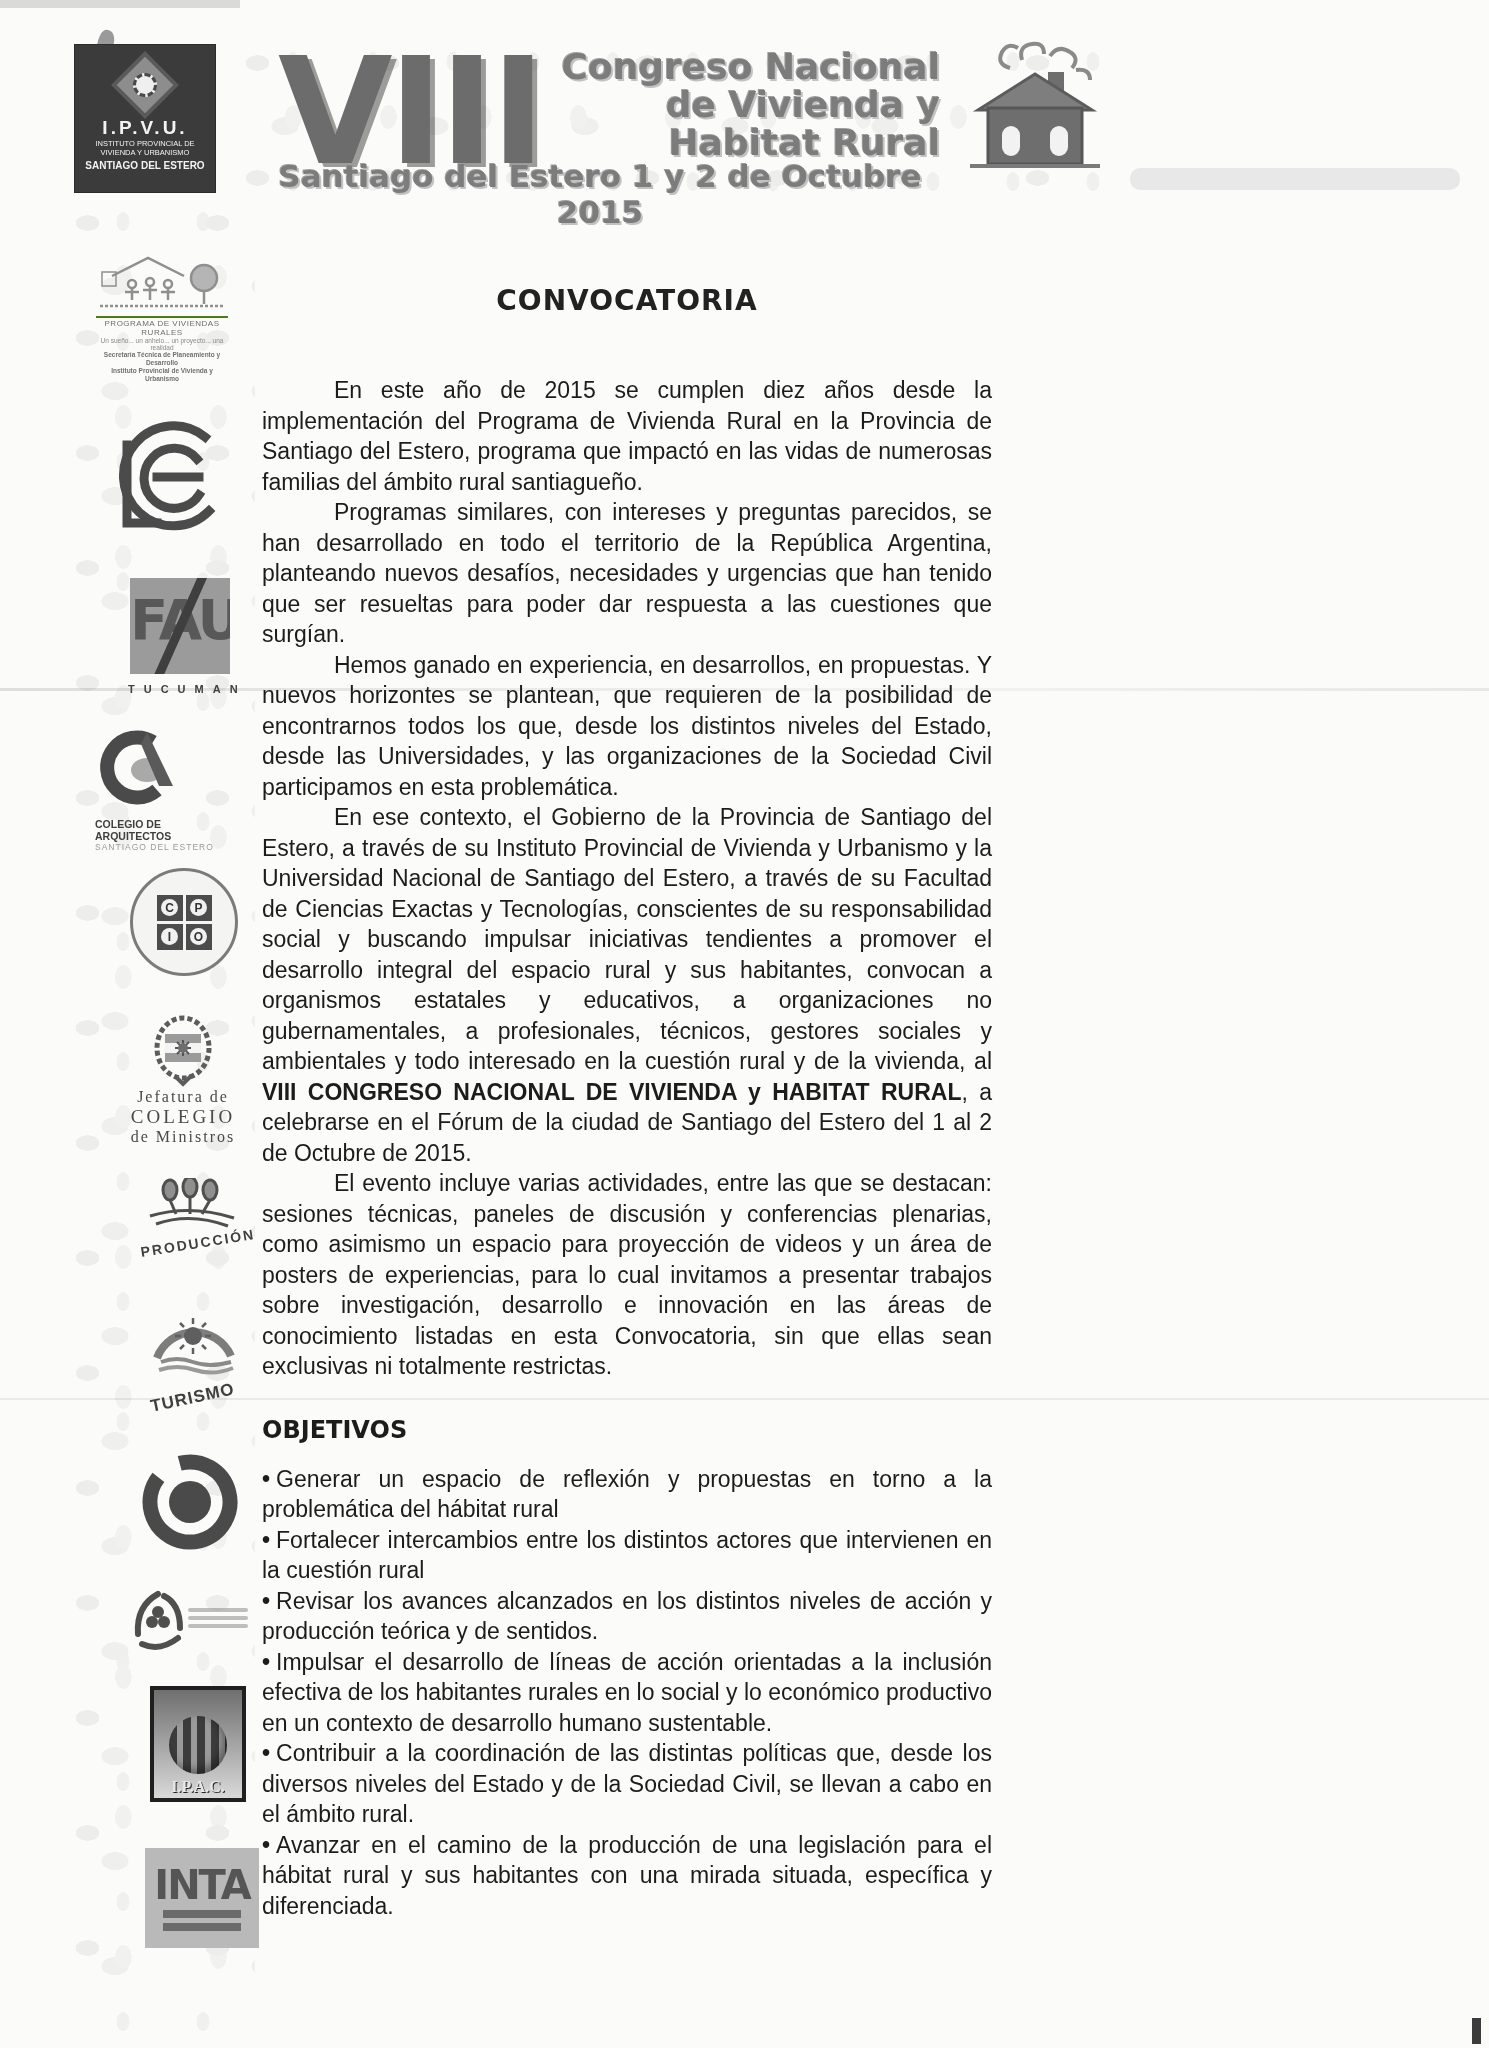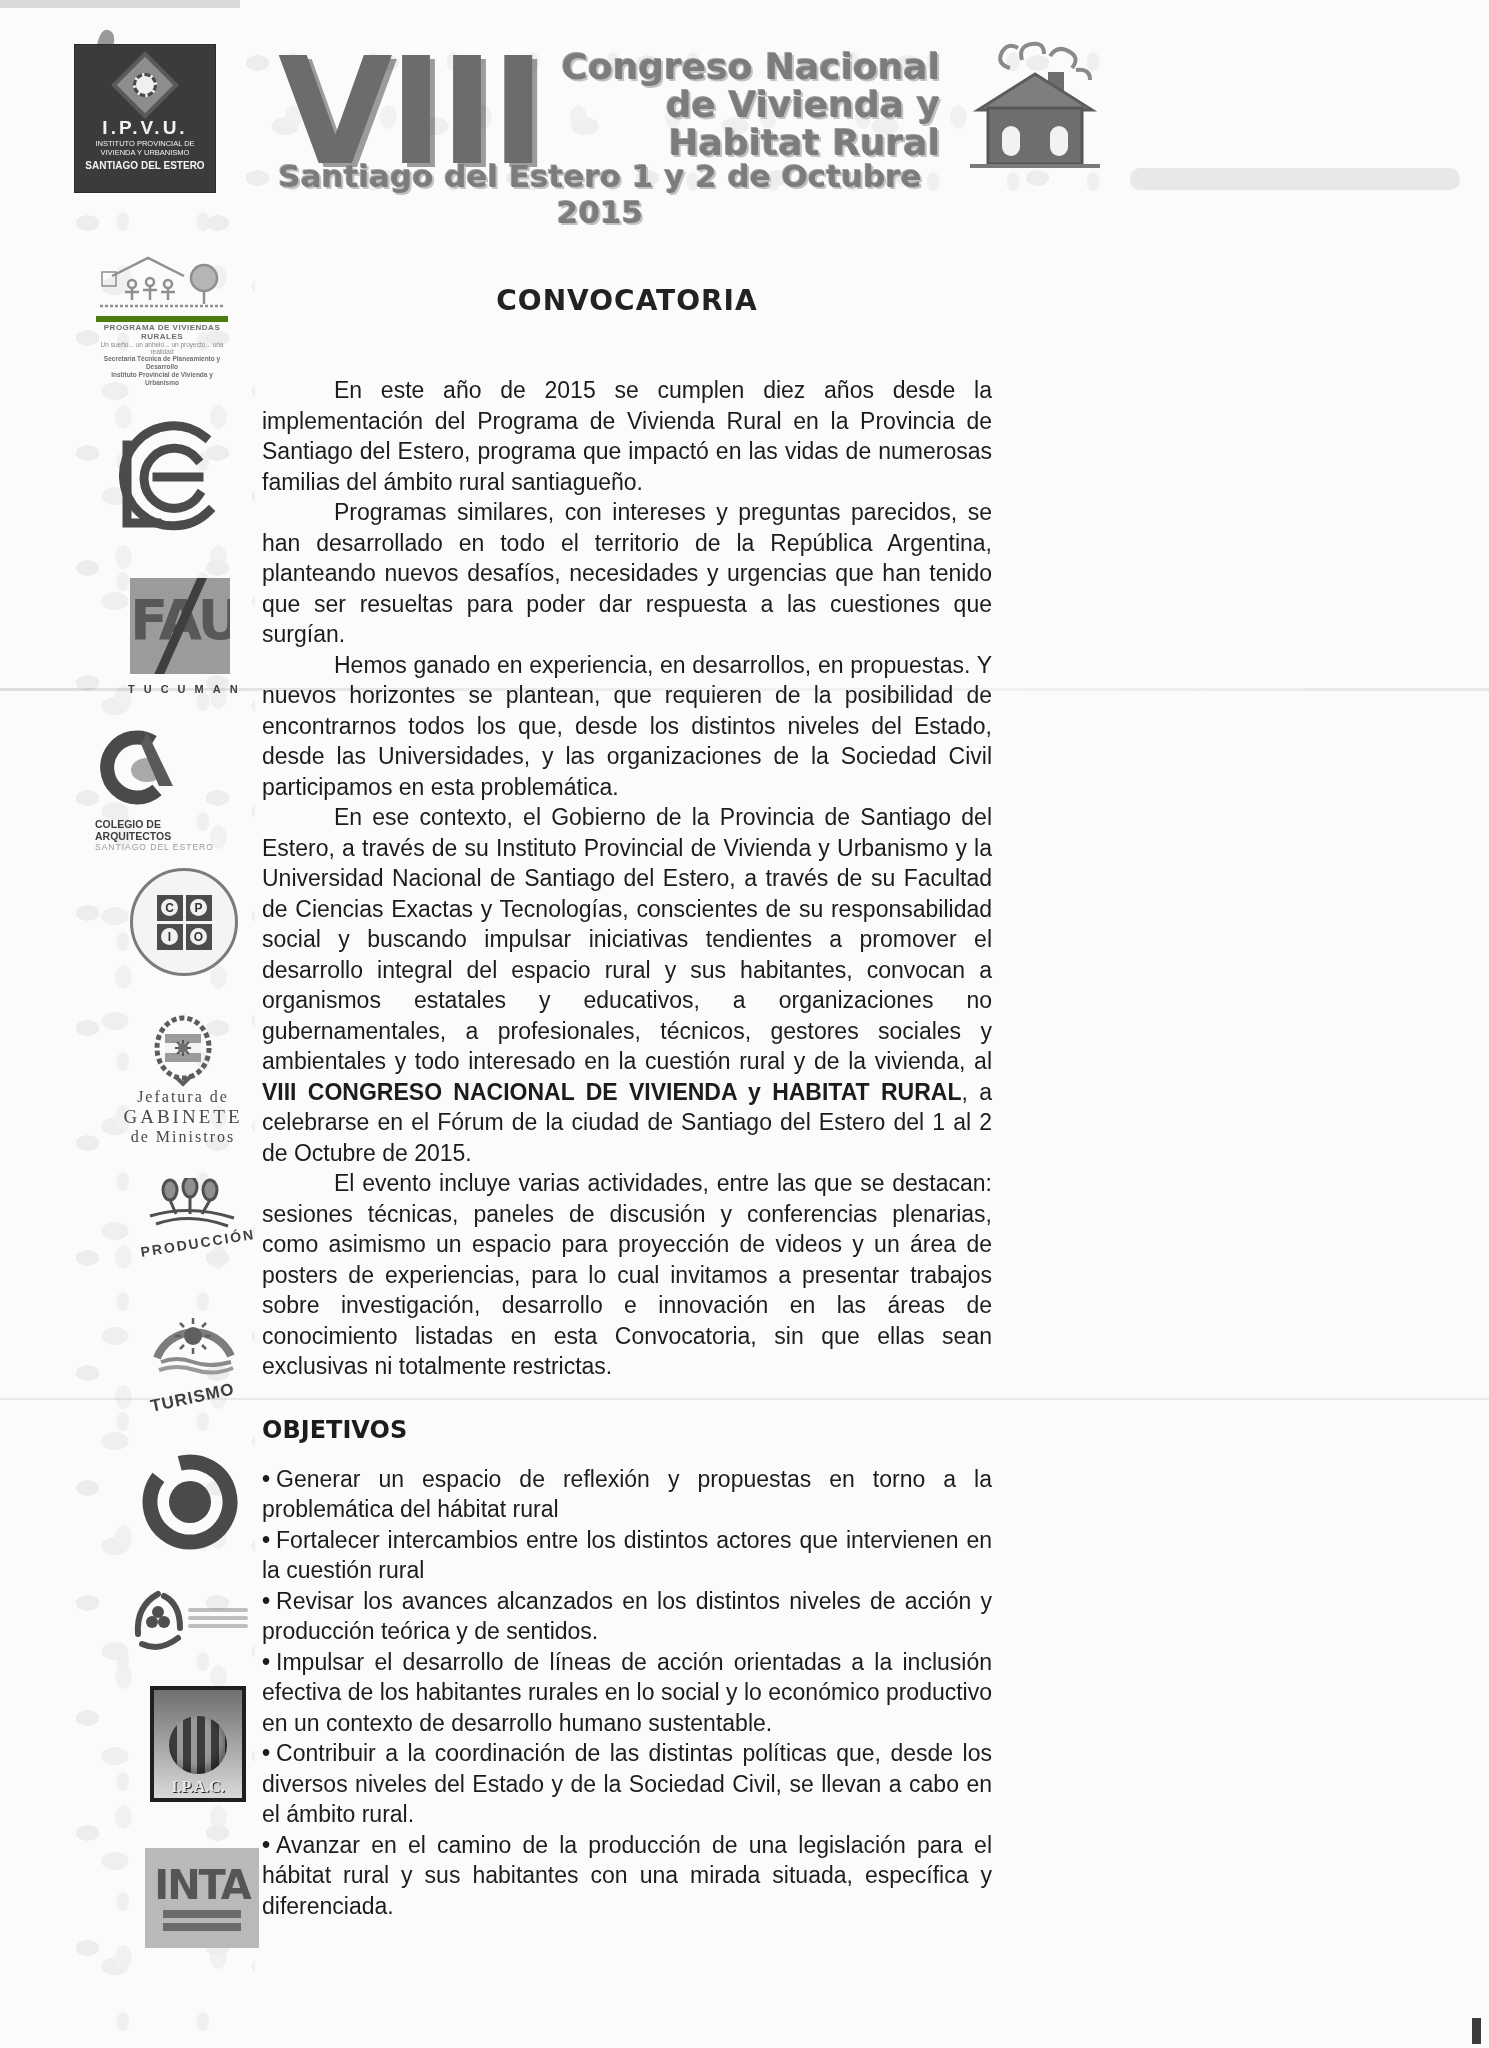--- a/index.html
+++ b/index.html
@@ -58,21 +58,21 @@
   .ipvu .emblem{position:relative;width:56px;height:56px;margin:12px auto 4px auto;}
   .ipvu .diamond{position:absolute;left:8px;top:8px;width:40px;height:40px;background:#8d8d8d;
     transform:rotate(45deg);box-shadow:0 0 0 4px #5a5a5a;}
   .ipvu .sun{position:absolute;left:16px;top:16px;width:24px;height:24px;border-radius:50%;
     background:#efefef;border:3px dashed #4a4a4a;box-sizing:border-box;}
   .ipvu .acr{font-size:19px;font-weight:bold;letter-spacing:3px;}
   .ipvu .sm{font-size:7.5px;line-height:9px;}
   .ipvu .prov{font-size:10px;font-weight:bold;margin-top:3px;}
   
   .prog{left:96px;top:250px;width:132px;text-align:center;color:#7d7d7d;}
-  .prog .t{font-size:8px;font-weight:bold;color:#6e6e6e;letter-spacing:.5px;border-top:6px solid #4d7c0f;padding-top:1px;}
+  .prog .t{font-size:8px;font-weight:normal;color:#6e6e6e;letter-spacing:.5px;border-top:2px solid #4d7c0f;padding-top:1px;}
   .prog .tag{font-size:6.5px;color:#8a8a8a;}
   .prog .org{font-size:6.5px;font-weight:bold;color:#707070;line-height:8px;}
   
   .emark{left:105px;top:415px;}
   
   .fau{left:128px;top:578px;width:104px;text-align:center;}
   .fau .sq{position:relative;width:100px;height:96px;background:#9b9b9b;margin:0 auto;overflow:hidden;}
   .fau .letters{position:absolute;left:0;top:12px;width:100%;
     font-family:"DejaVu Sans",sans-serif;font-weight:bold;font-size:56px;line-height:60px;color:#585858;letter-spacing:-3px;}
   .fau .slash{position:absolute;left:44px;top:-12px;width:9px;height:130px;background:#3f3f3f;transform:rotate(24deg);}
@@ -249,21 +249,21 @@
       <g stroke="#555" stroke-width="2">
         <line x1="36" y1="26" x2="36" y2="42"></line>
           <line x1="28" y1="34" x2="44" y2="34"></line>
         <line x1="30" y1="28" x2="42" y2="40"></line>
           <line x1="42" y1="28" x2="30" y2="40"></line>
       </g>
       <circle cx="36" cy="34" r="5" fill="#6e6e6e"></circle>
       <path d="M28 62 l8 8 l8 -8" fill="none" stroke="#5c5c5c" stroke-width="4"></path>
     </svg>
     <div class="l1">Jefatura de</div>
-    <div class="l2">GABINETE</div>
+    <div class="l2">COLEGIO</div>
     <div class="l3">de Ministros</div>
   </div>
 
   <div class="logo prod">
     <svg width="96" height="52" viewBox="0 0 96 52">
       <g fill="none" stroke="#4f4f4f" stroke-width="3">
         <ellipse cx="28" cy="12" rx="7" ry="10" fill="#8f8f8f"></ellipse>
         <ellipse cx="48" cy="9" rx="7" ry="10" fill="#8f8f8f"></ellipse>
         <ellipse cx="68" cy="12" rx="7" ry="10" fill="#8f8f8f"></ellipse>
         <line x1="28" y1="22" x2="34" y2="36"></line>

